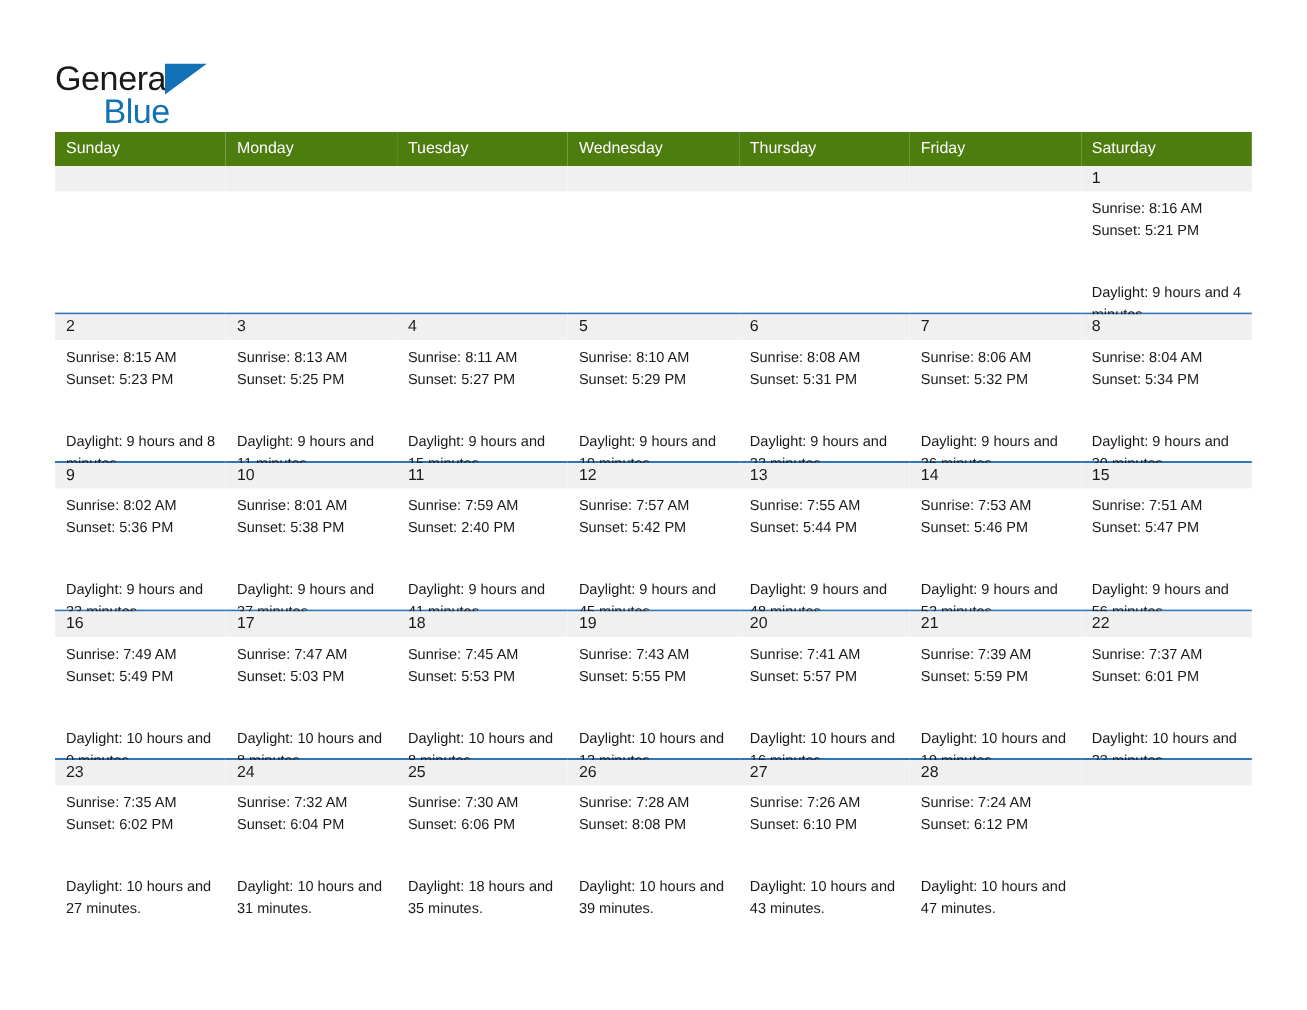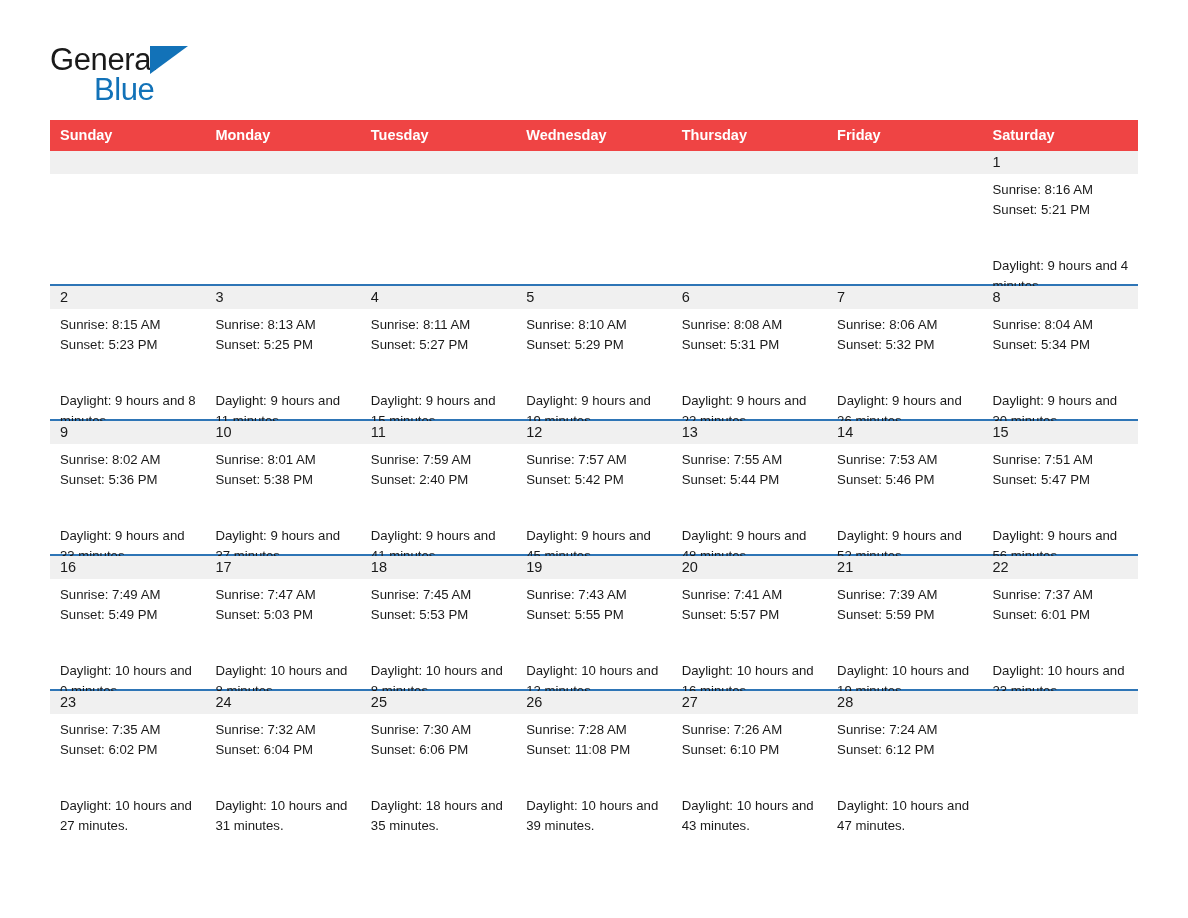--- a/index.html
+++ b/index.html
@@ -18,21 +18,21 @@
     position: relative;
     width: 1188px;
     height: 918px;
     box-sizing: border-box;
     padding: 0 50px;
   }
 
   
   .header {
     display: flex;
-    align-items: flex-end;
+    align-items: flex-start;
     justify-content: space-between;
     padding-top: 50px;
     height: 108px;
     box-sizing: border-box;
   }
   .brand {
     position: relative;
     width: 160px;
     height: 70px;
     flex: 0 0 auto;
@@ -86,24 +86,24 @@
   
   .calendar {
     width: 1088px;
     border-collapse: collapse;
     table-layout: fixed;
     margin-top: 12px;
   }
   .calendar col { width: 155.43px; }
 
   thead th {
-    background: #ef4444;
+    background: #4d7c0f;
     color: #ffffff;
     font-size: 14.5px;
-    font-weight: bold;
+    font-weight: normal;
     text-align: left;
     padding: 7px 0 8px 10px;
     height: 16px;
   }
 
   tbody tr.week-row > td {
     border-top: 2px solid #2e75b6;
     vertical-align: top;
     padding: 0;
     height: 133px;
@@ -464,21 +464,21 @@
                 <div>Sunset: 6:06 PM</div>
                 <div class="daylight-line">Daylight: 18 hours and 35 minutes.</div>
               </div>
             </div>
           </td>
           <td>
             <div class="cell filled">
               <div class="daynum-band">26</div>
               <div class="cell-body">
                 <div>Sunrise: 7:28 AM</div>
-                <div>Sunset: 11:08 PM</div>
+                <div>Sunset: 8:08 PM</div>
                 <div class="daylight-line">Daylight: 10 hours and 39 minutes.</div>
               </div>
             </div>
           </td>
           <td>
             <div class="cell filled">
               <div class="daynum-band">27</div>
               <div class="cell-body">
                 <div>Sunrise: 7:26 AM</div>
                 <div>Sunset: 6:10 PM</div>

